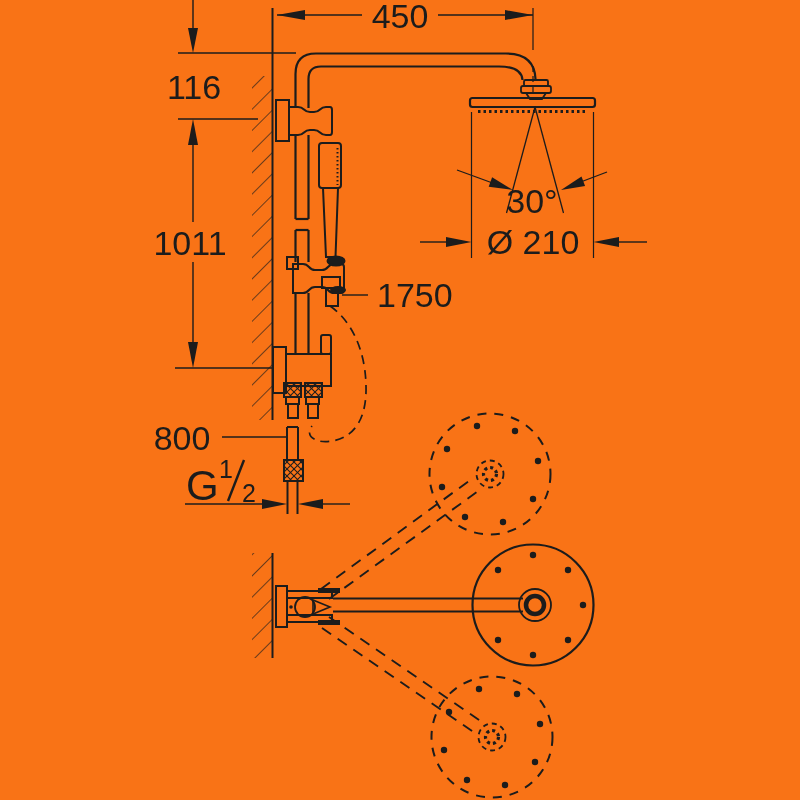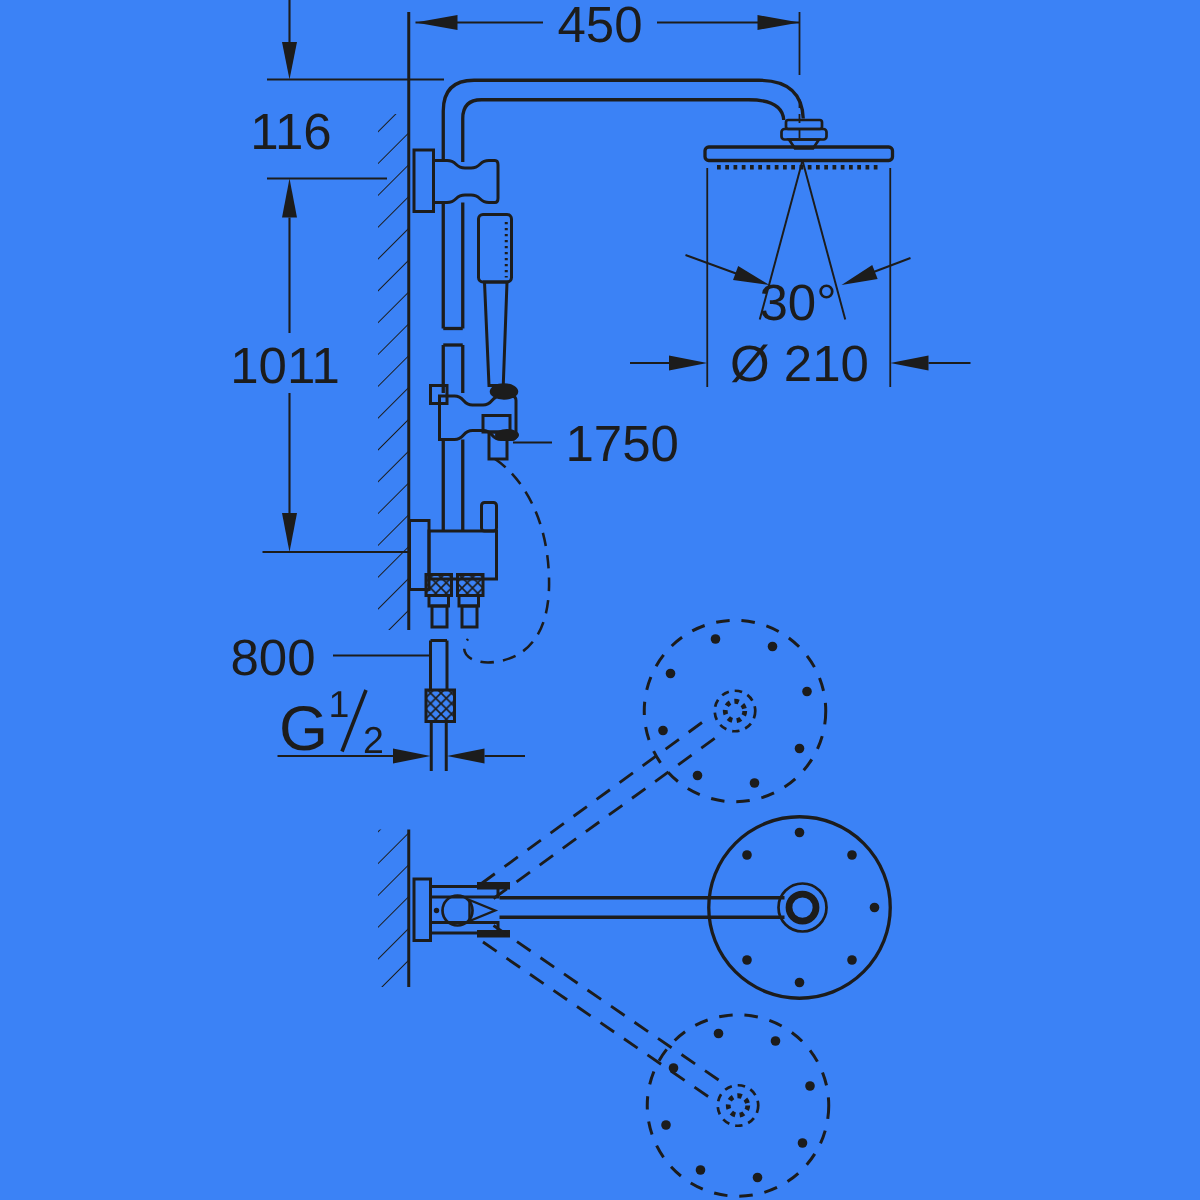--- a/index.html
+++ b/index.html
@@ -1,16 +1,16 @@
 <!DOCTYPE html>
 <html><head>
 <meta charset="utf-8">
 <style>
   html,body{margin:0;padding:0;background:#ffffff;width:800px;height:800px;overflow:hidden;}
-  .canvas{width:800px;height:800px;background:#3b82f6;}
+  .canvas{width:800px;height:800px;background:#f97316;}
   svg{display:block;}
   text{font-family:"Liberation Sans","DejaVu Sans",sans-serif;fill:#1c1c1c;}
   .dim{font-size:34px;}
   .dim-small{font-size:25px;}
   .dim-big{font-size:42px;}
 </style>
 </head>
 <body>
 
 <div class="canvas">

